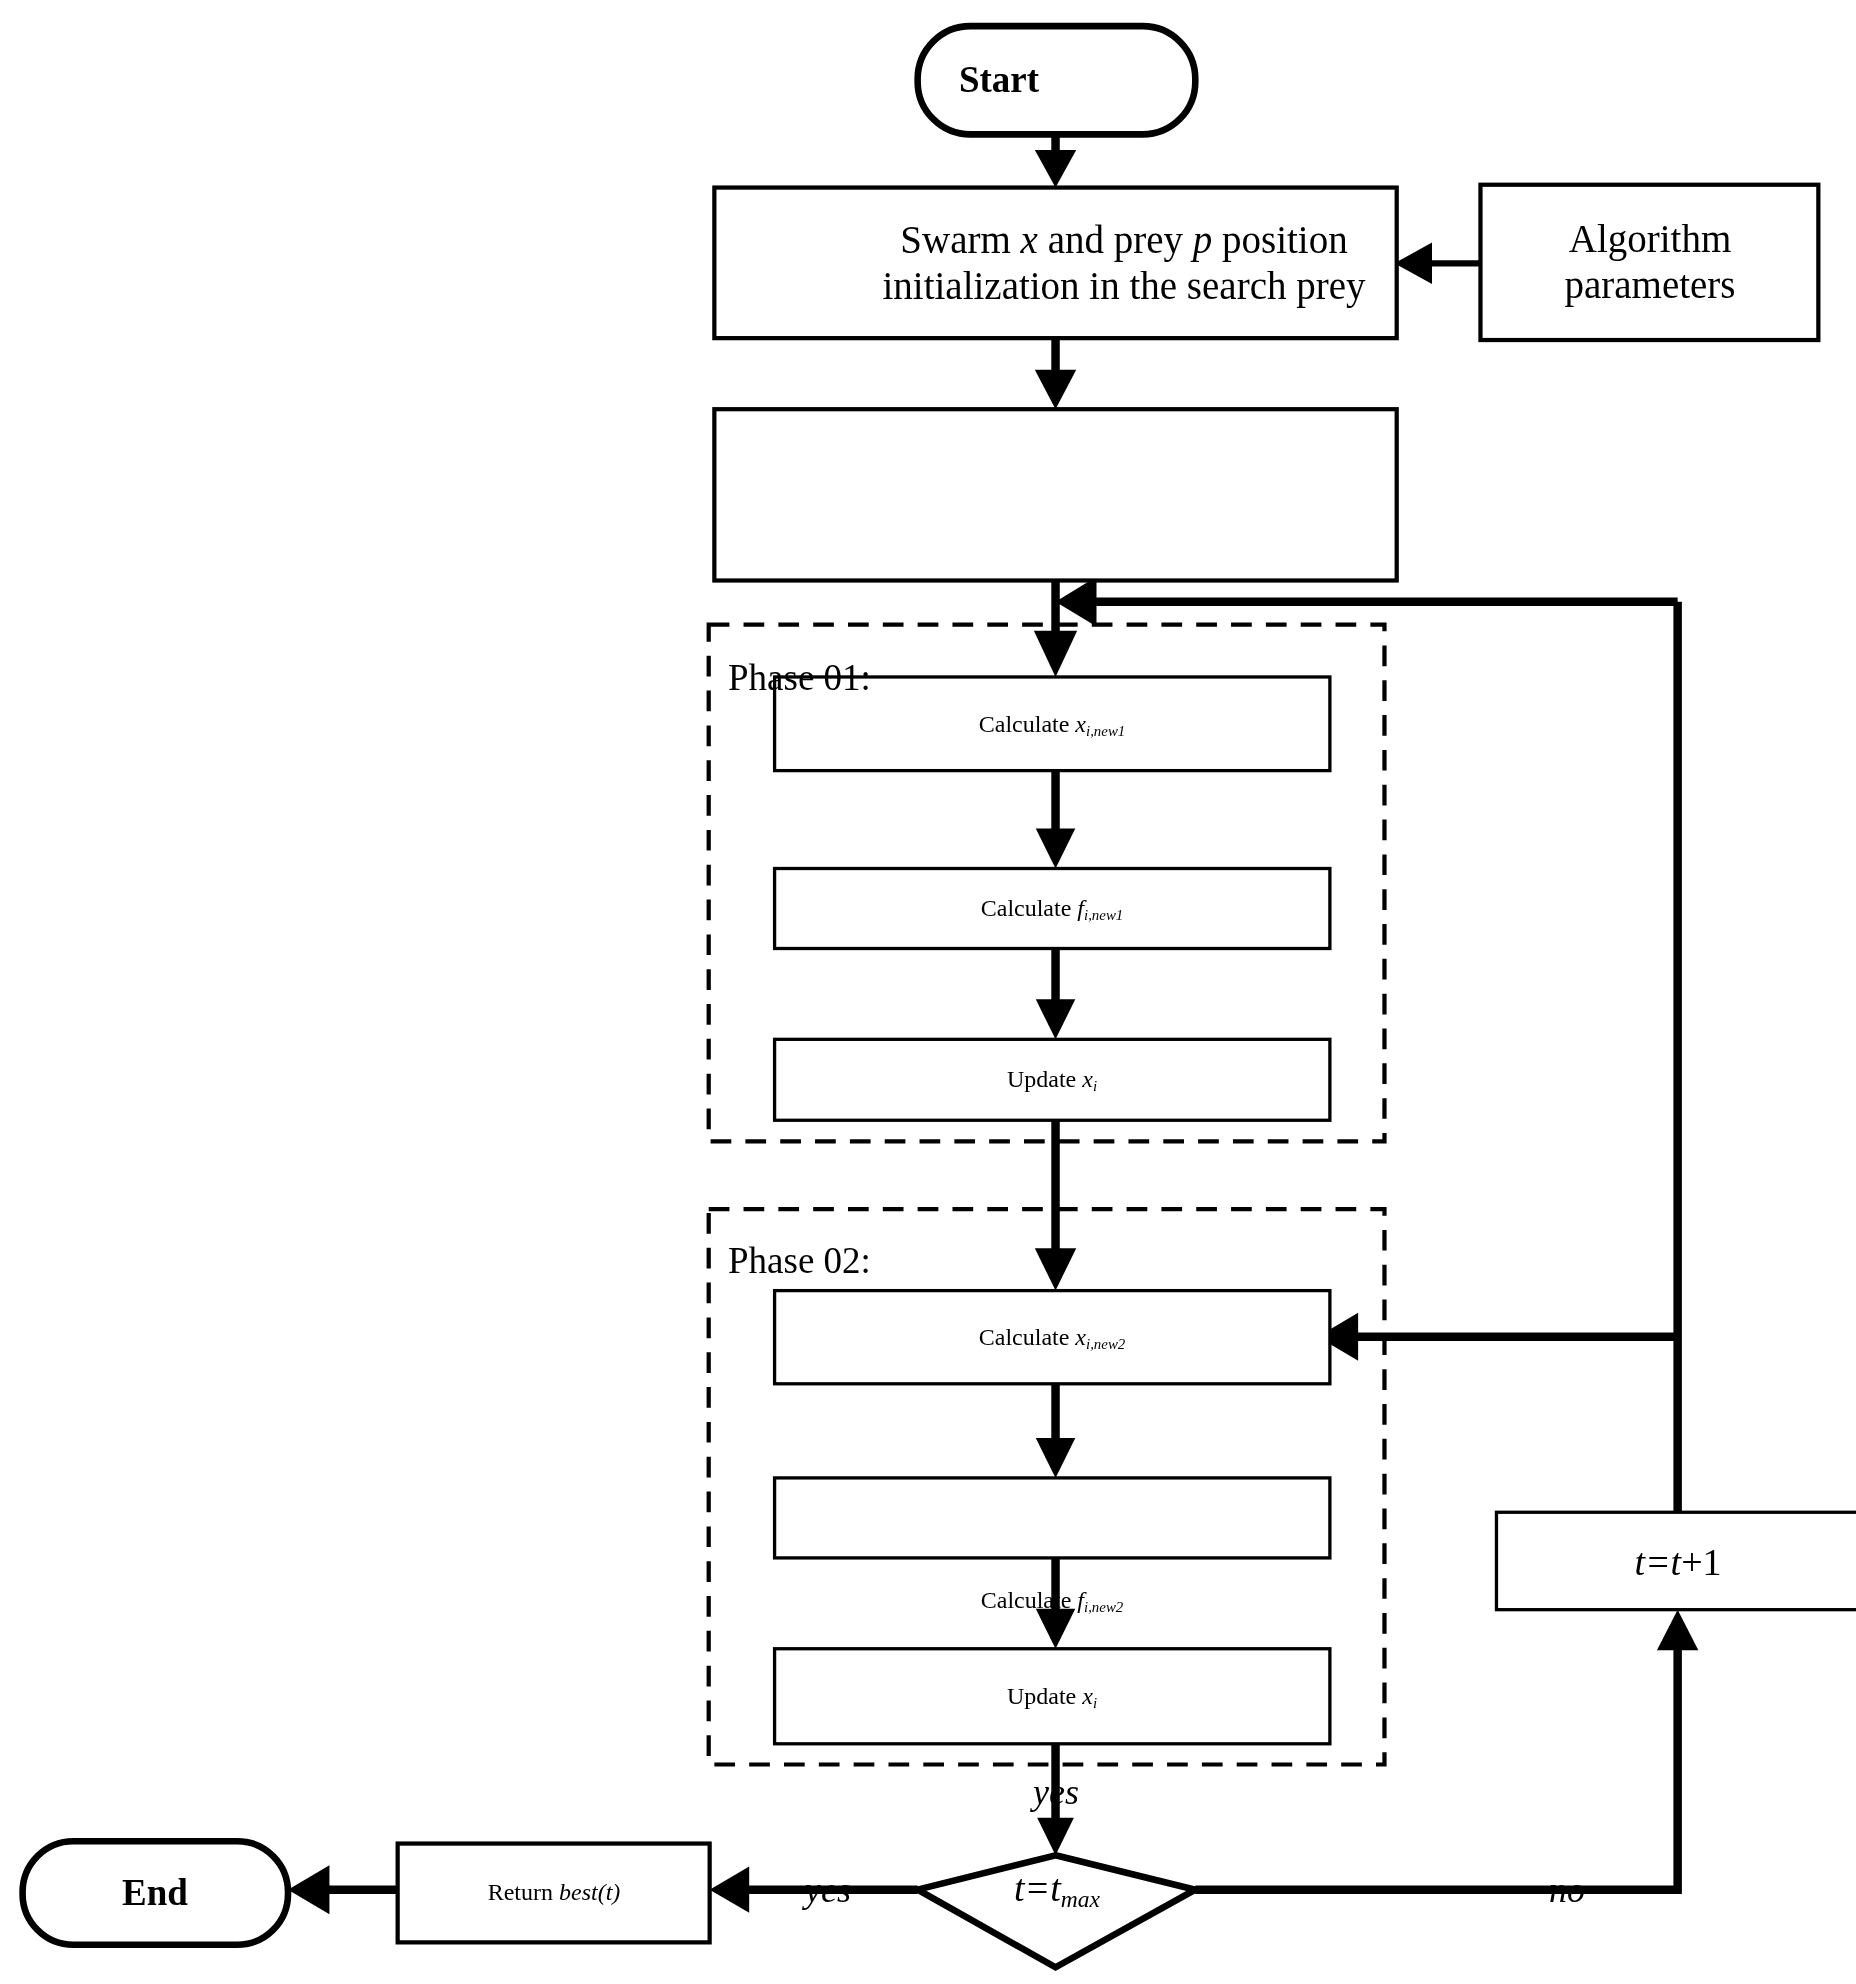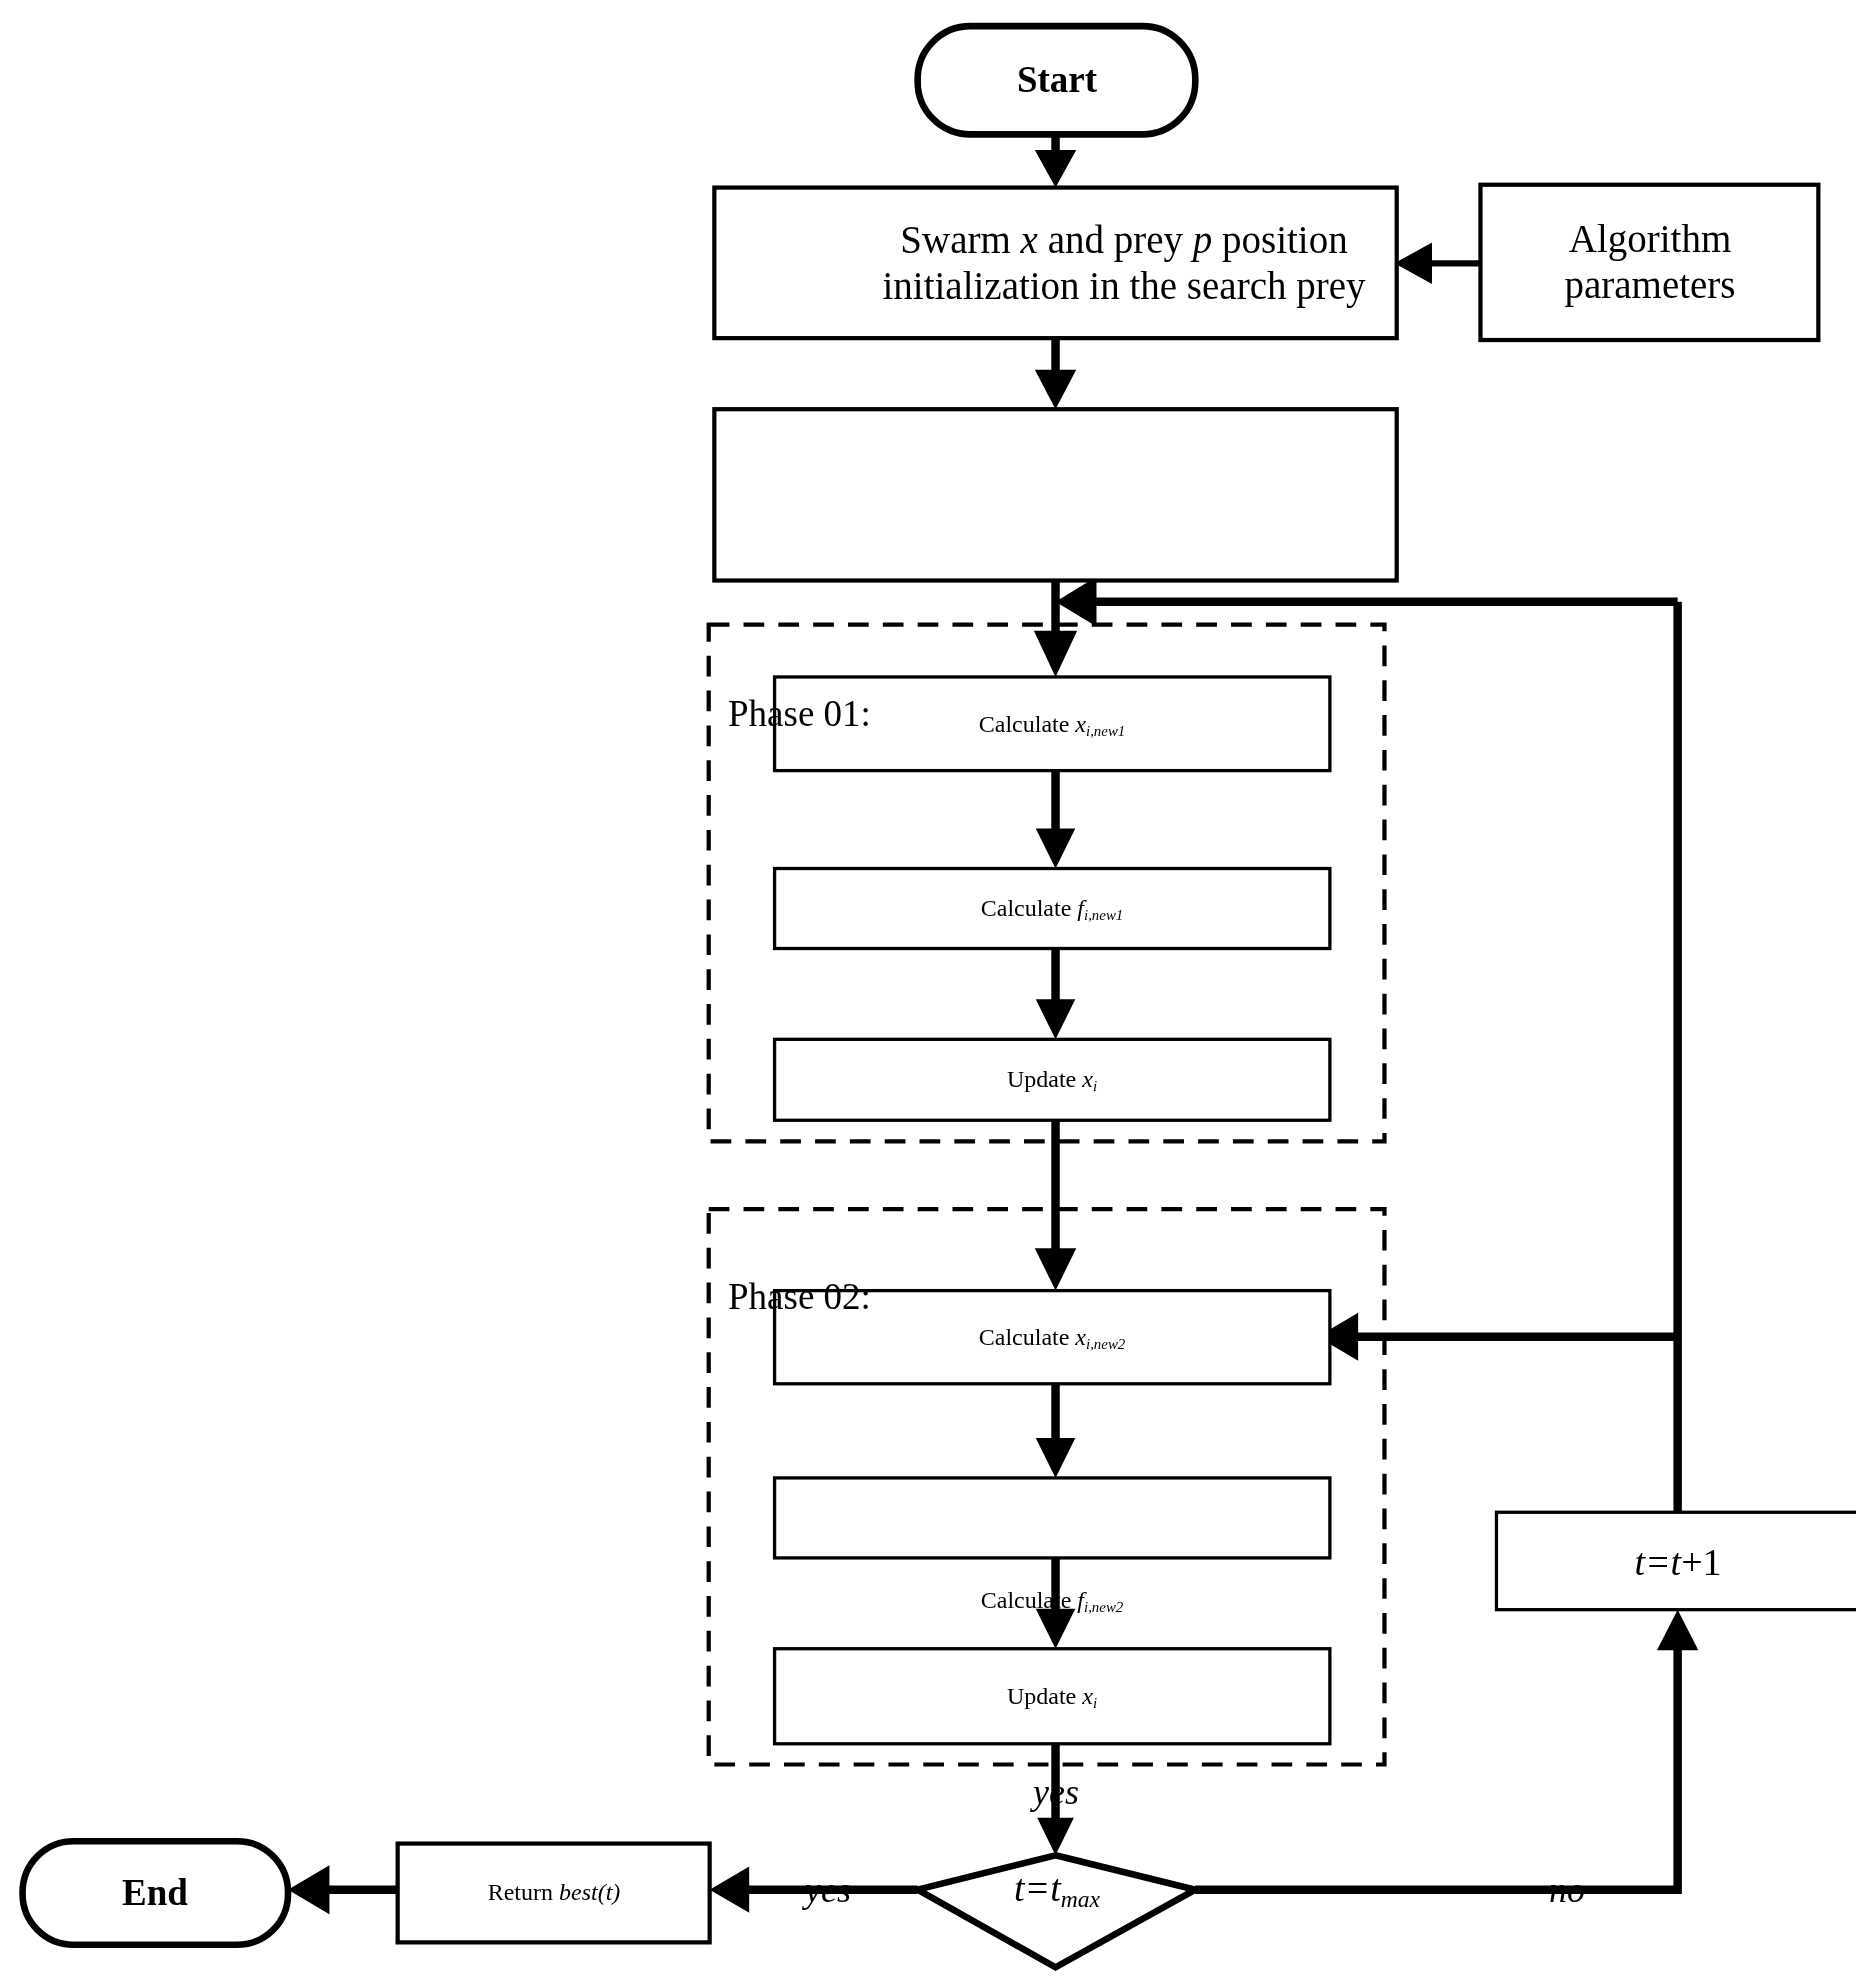--- a/index.html
+++ b/index.html
@@ -15,21 +15,21 @@
   .conn{stroke:#000000;fill:none;}
   .conn-thick{stroke-width:18;}
   .conn-med{stroke-width:13;}
   .arrowhead{fill:#000000;stroke:none;}
 
   .lbl{position:absolute;color:#000;line-height:1.18;text-align:center;
        white-space:nowrap;transform:translate(-50%,-50%);}
   .t-start{font-size:37px;font-weight:bold;}
   .t-body{font-size:39px;}
   .t-box{font-size:24px;}
-  .t-phase{font-size:37px;transform:translate(0,-50%);text-align:center;margin-top:36px;}
+  .t-phase{font-size:37px;transform:translate(0,-50%);text-align:center;}
   .t-yesno{font-size:36px;font-style:italic;}
   .t-dia{font-size:38px;font-style:italic;}
   .it{font-style:italic;}
   sub{font-size:0.62em;font-style:italic;vertical-align:-0.28em;}
 </style>
 </head>
 <body>
 
 <div id="stage">
 
@@ -103,21 +103,21 @@
 
     <rect class="shape-stroke thin" x="3180" y="3213" width="770" height="207"></rect>
 
     <polygon class="shape-stroke thick" points="2243,3942 2540,4015 2243,4180 1950,4015"></polygon>
 
     <rect class="shape-stroke medium" x="845" y="3917" width="663" height="210"></rect>
 
     <rect class="shape-stroke thick" x="48" y="3912" width="564" height="220" rx="108" ry="108"></rect>
   </svg>
 
-  <div class="lbl t-start" style="left:1057px;top:80px;font-family:Liberation Serif, serif;">
+  <div class="lbl t-start" style="left:999px;top:80px;font-family:Liberation Serif, serif;">
     <span>Start</span>
   </div>
 
   <div class="lbl t-body" style="left:1116px;top:263px;margin-left:8px;">
     <span><span>Swarm </span><span class="it">x</span><span> and prey </span><span class="it">p</span><span> position</span></span><br>
     <span>initialization in the search prey</span>
   </div>
 
   <div class="lbl t-body" style="left:1650px;top:262px;">
     <span>Algorithm</span><br>

